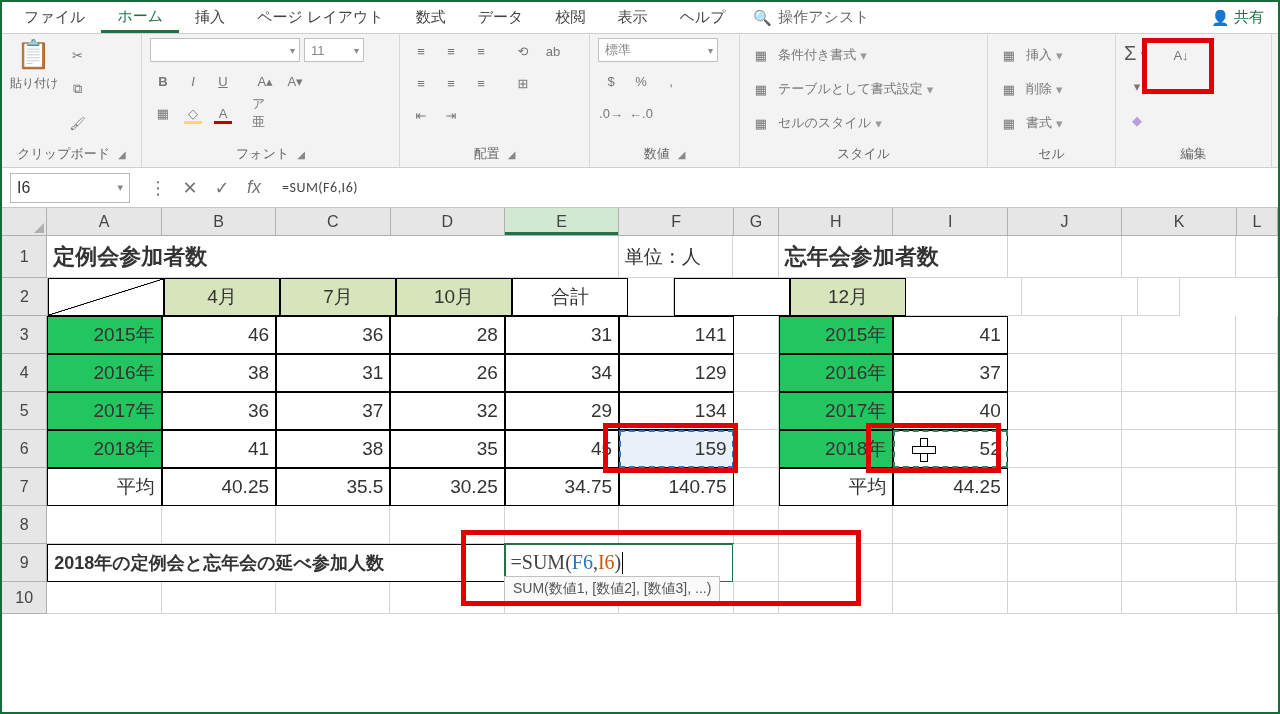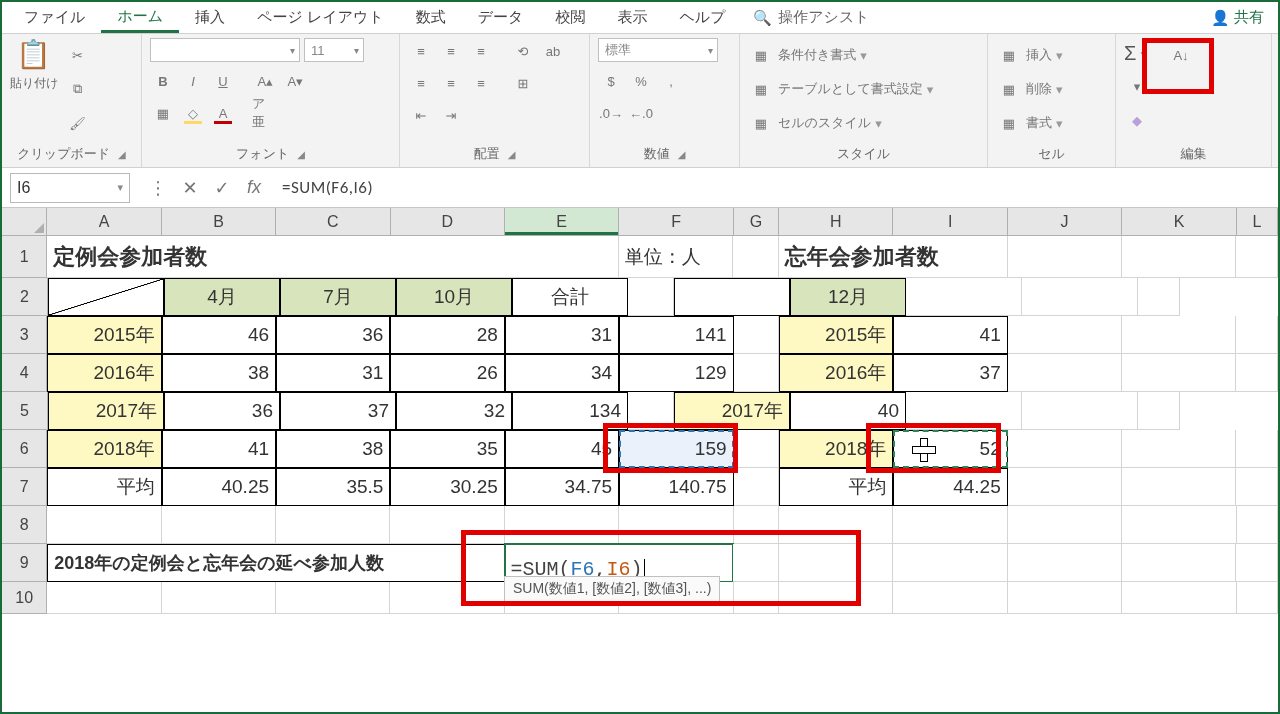--- a/index.html
+++ b/index.html
@@ -26,36 +26,36 @@
 
 .redbox { position: absolute; border: 5px solid #e00000; pointer-events: none; z-index: 50; }
 
 
 .formula-bar { display: flex; align-items: center; height: 40px; border-bottom: 1px solid #c7c7c7; background: #fff; }
 .name-box { width: 120px; height: 30px; border: 1px solid #b9b9b9; margin: 0 8px; display: flex; align-items: center; padding: 0 6px; font-size: 16px; position: relative; }
 .name-box::after { content: "▾"; position: absolute; right: 6px; color: #888; font-size: 11px; }
 .fx-btns { display: flex; gap: 4px; padding: 0 6px; align-items: center; }
 .fx-btns span { width: 28px; height: 28px; display: inline-flex; align-items: center; justify-content: center; color: #777; font-size: 18px; }
 .fx-label { font-style: italic; font-size: 15px; }
-.formula-input { flex: 1; height: 30px; border: none; padding: 0 8px; font-size: 17px; color: #444; font-family: Calibri, sans-serif; letter-spacing: 0.5px; }
+.formula-input { flex: 1; height: 30px; border: none; padding: 0 8px; font-size: 14px; color: #444; font-family: Calibri, sans-serif; letter-spacing: 0.5px; }
 
 
 .grid { position: relative; user-select: none; }
 .col-headers { display: flex; background: #e6e6e6; border-bottom: 1px solid #b0b0b0; height: 28px; }
 .col-headers div { border-right: 1px solid #b0b0b0; display: flex; align-items: center; justify-content: center; color: #444; font-size: 16px; }
 .select-all { width: 46px; background: #e6e6e6; border-right: 1px solid #b0b0b0; position: relative; }
 .select-all::after { content: ""; position: absolute; right: 2px; bottom: 2px; width: 0; height: 0; border-style: solid; border-width: 0 0 10px 10px; border-color: transparent transparent #b0b0b0 transparent; }
 .row-line { display: flex; height: 38px; }
 .row-header { width: 46px; background: #e6e6e6; border-right: 1px solid #b0b0b0; border-bottom: 1px solid #b0b0b0; display: flex; align-items: center; justify-content: center; font-size: 16px; color: #444; }
 .cell { border-right: 1px solid #d4d4d4; border-bottom: 1px solid #d4d4d4; display: flex; align-items: center; padding: 0 6px; font-size: 19px; background: #fff; justify-content: flex-end; }
 .cell.left { justify-content: flex-start; }
 .cell.center { justify-content: center; }
 .cell.bordered { border: 1px solid #000; }
 .cell.header-green { background: #d8e4bc; }
-.cell.header-orange { background: #fef9c3; }
+.cell.header-orange { background: #22c55e; }
 .cell.bold { font-weight: bold; }
 .col-header-active { background: #d2e8d2 !important; }
 .col-header-active-under { box-shadow: inset 0 -3px 0 #217346; }
 .marching-blue { outline: 2px dashed #2e75b6; outline-offset: -2px; background: #eaf1fb !important; }
 .marching-green { outline: 2px dashed #2f855a; outline-offset: -2px; }
 .tooltip { position: absolute; background: #fafafa; border: 1px solid #c0c0c0; padding: 3px 8px; font-size: 14px; color: #555; white-space: nowrap; }
 .cursor-plus { position: absolute; width: 22px; height: 22px; pointer-events: none; z-index: 60; }
 .cursor-plus::before, .cursor-plus::after { content: ""; position: absolute; background: #fff; border: 1.5px solid #000; }
 .cursor-plus::before { left: 8px; top: 0; width: 6px; height: 22px; }
 .cursor-plus::after { top: 8px; left: 0; height: 6px; width: 22px; }
@@ -336,20 +336,21 @@
         <div class="cell " style="width: 116px;"></div>
         <div class="cell " style="width: 116px;"></div>
         <div class="cell " style="width: 42px;"></div>
       </div>
       <div class="row-line">
         <div class="row-header">5</div>
         <div class="cell bordered header-orange" style="width: 116px;">2017年</div>
         <div class="cell bordered" style="width: 116px;">36</div>
         <div class="cell bordered" style="width: 116px;">37</div>
         <div class="cell bordered" style="width: 116px;">32</div>
+        <div class="cell bordered" style="width: 116px;">29</div>
         <div class="cell bordered" style="width: 116px;">134</div>
         <div class="cell " style="width: 46px;"></div>
         <div class="cell bordered header-orange" style="width: 116px;">2017年</div>
         <div class="cell bordered" style="width: 116px;">40</div>
         <div class="cell " style="width: 116px;"></div>
         <div class="cell " style="width: 116px;"></div>
         <div class="cell " style="width: 42px;"></div>
       </div>
       <div class="row-line">
         <div class="row-header">6</div>
@@ -392,21 +393,21 @@
         <div class="cell " style="width: 46px;"></div>
         <div class="cell " style="width: 116px;"></div>
         <div class="cell " style="width: 116px;"></div>
         <div class="cell " style="width: 116px;"></div>
         <div class="cell " style="width: 116px;"></div>
         <div class="cell " style="width: 42px;"></div>
       </div>
       <div class="row-line">
         <div class="row-header">9</div>
         <div class="cell left bold bordered" style="width: 464px; font-size: 18px;">2018年の定例会と忘年会の延べ参加人数</div>
-        <div class="cell left active-cell-border" style="width: 232px; font-family: Liberation Mono, monospace; font-size: 20px; align-items: flex-end;">
+        <div class="cell left active-cell-border" style="width: 232px; font-family: Liberation Serif, serif; font-size: 20px;">
           <span style="color:#444">=SUM(</span>
           <span style="color:#2e75b6">F6</span>
           <span style="color:#444">,</span>
           <span style="color:#c55a11">I6</span>
           <span style="color:#444">)</span>
           <span style="border-left:1px solid #000;height:22px;display:inline-block;margin-left:1px"></span>
         </div>
         <div class="cell " style="width: 46px;"></div>
         <div class="cell " style="width: 116px;"></div>
         <div class="cell " style="width: 116px;"></div>

